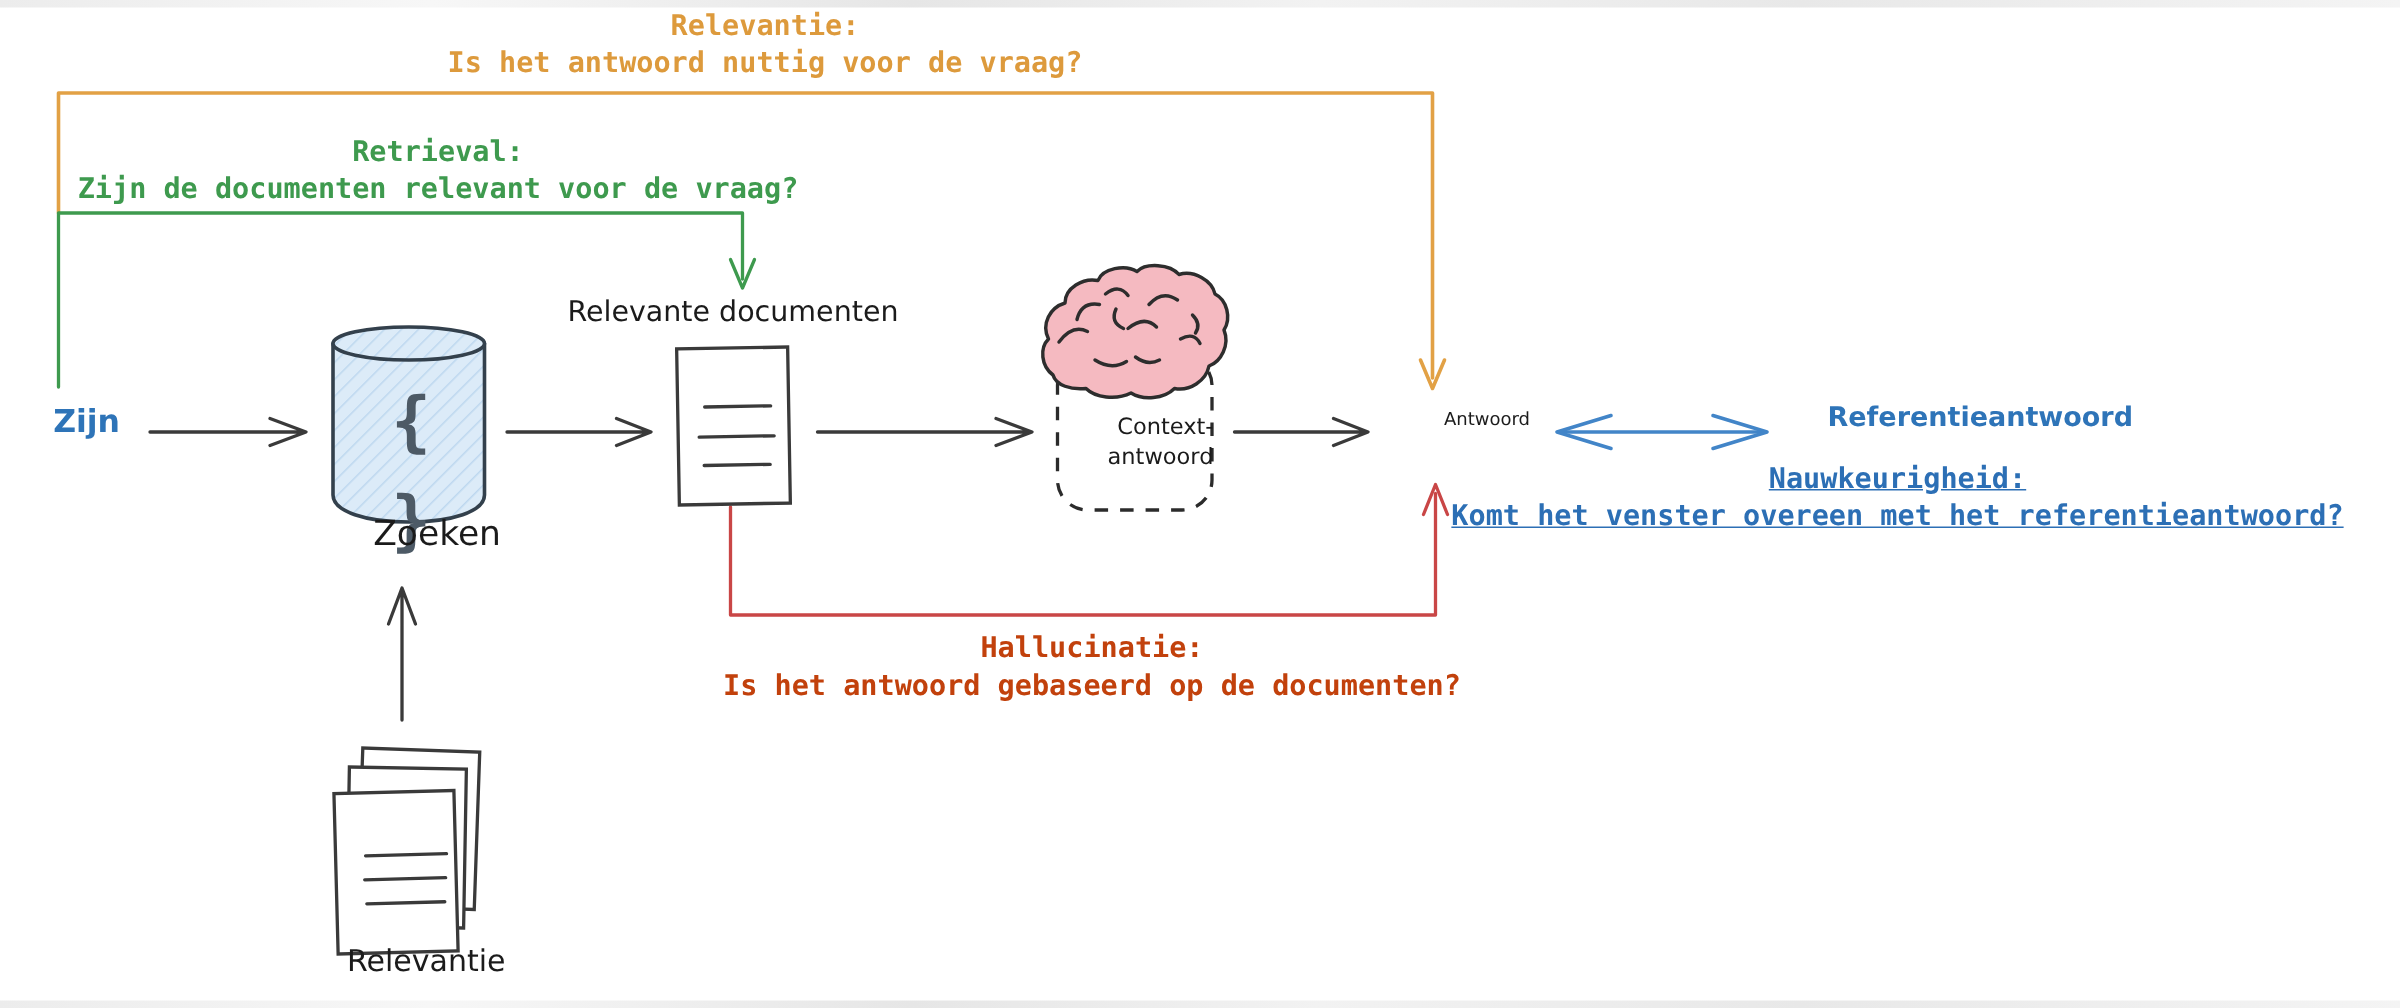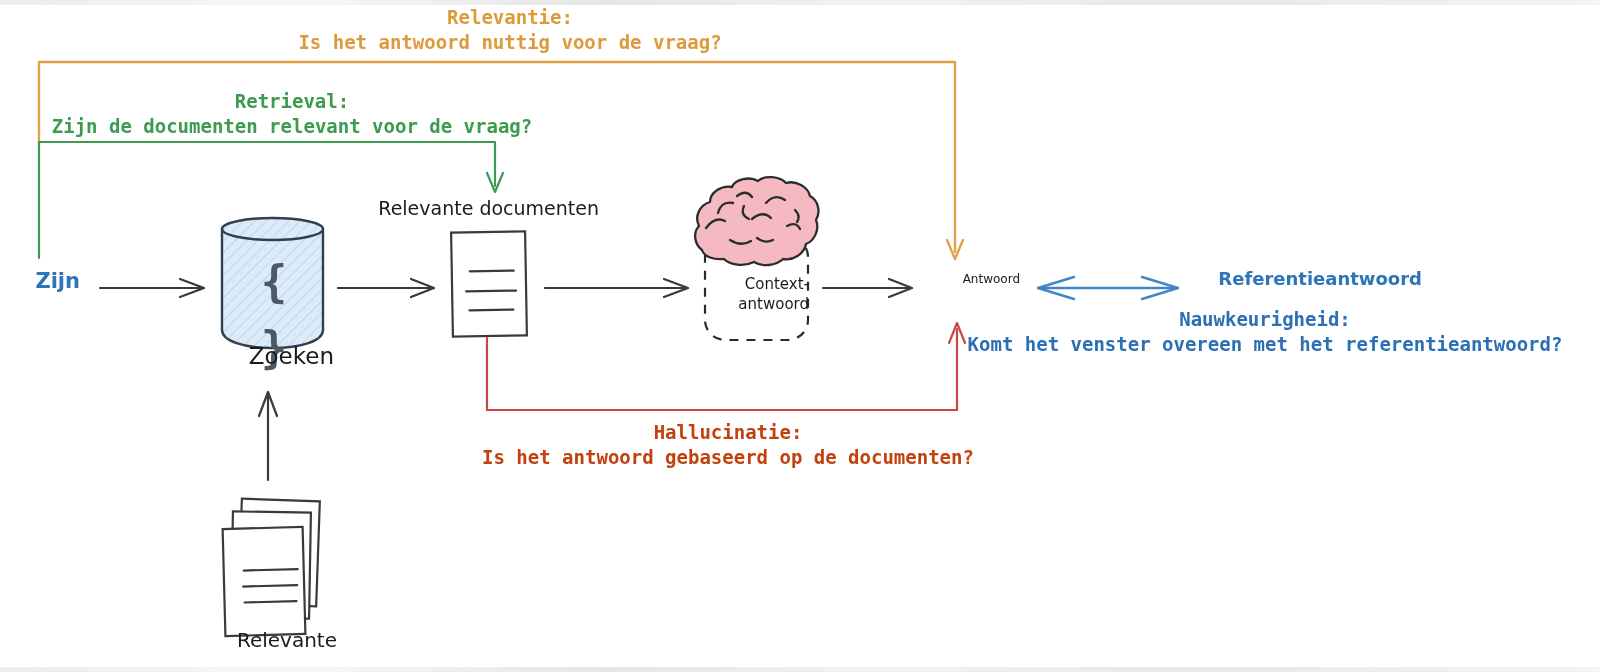--- a/index.html
+++ b/index.html
@@ -13,21 +13,21 @@
   .edge-bottom{bottom:0;}
   svg.layer{position:absolute;left:0;top:0;}
   .metric{
     position:absolute;text-align:center;
     font-family:"DejaVu Sans Mono",monospace;font-weight:bold;
     font-size:19px;line-height:25px;white-space:nowrap;
   }
   .metric-relevantie{left:210px;top:5px;width:600px;color:#DD9A3C;}
   .metric-retrieval{left:42px;top:89px;width:500px;color:#3E9A4E;text-align:center;}
   .metric-hallucinatie{left:478px;top:420px;width:500px;color:#c2410c;}
-  .metric-nauwkeurigheid{left:955px;top:307px;width:620px;color:#2C6FB5;}
+  .metric-nauwkeurigheid{left:955px;top:307px;width:620px;color:#2C6FB5;text-decoration:underline;}
   .hw{position:absolute;text-align:right;color:#1b1b1b;white-space:nowrap;}
   .hw-vraag{left:0px;top:269px;width:80px;font-size:21px;color:#2E74B8;font-weight:bold;}
   .hw-zoeken{left:212px;top:343px;width:122px;font-size:23px;}
   .hw-reldocs{left:377px;top:197px;width:222px;font-size:19px;}
   .hw-context{left:707px;top:274px;width:102px;font-size:15px;line-height:20px;}
   .hw-antwoord{left:918px;top:272px;width:102px;font-size:12px;}
   .hw-refantwoord{left:1188px;top:268px;width:234px;font-size:18px;color:#2E74B8;font-weight:bold;}
   .hw-documenten{left:205px;top:628px;width:132px;font-size:20px;}
   .braces{
     position:absolute;left:238px;top:249px;width:70px;text-align:center;
@@ -155,15 +155,15 @@
   <div class="hw hw-vraag">Zijn</div>
   <div class="braces">{ }</div>
   <div class="hw hw-zoeken">Zoeken</div>
   <div class="hw hw-reldocs">Relevante documenten</div>
   <div class="hw hw-context">
     <div>Context-</div>
     <div>antwoord</div>
   </div>
   <div class="hw hw-antwoord">Antwoord</div>
   <div class="hw hw-refantwoord">Referentieantwoord</div>
-  <div class="hw hw-documenten">Relevante</div>
+  <div class="hw hw-documenten">Relevantie</div>
 
 </div>
 
 </body></html>

